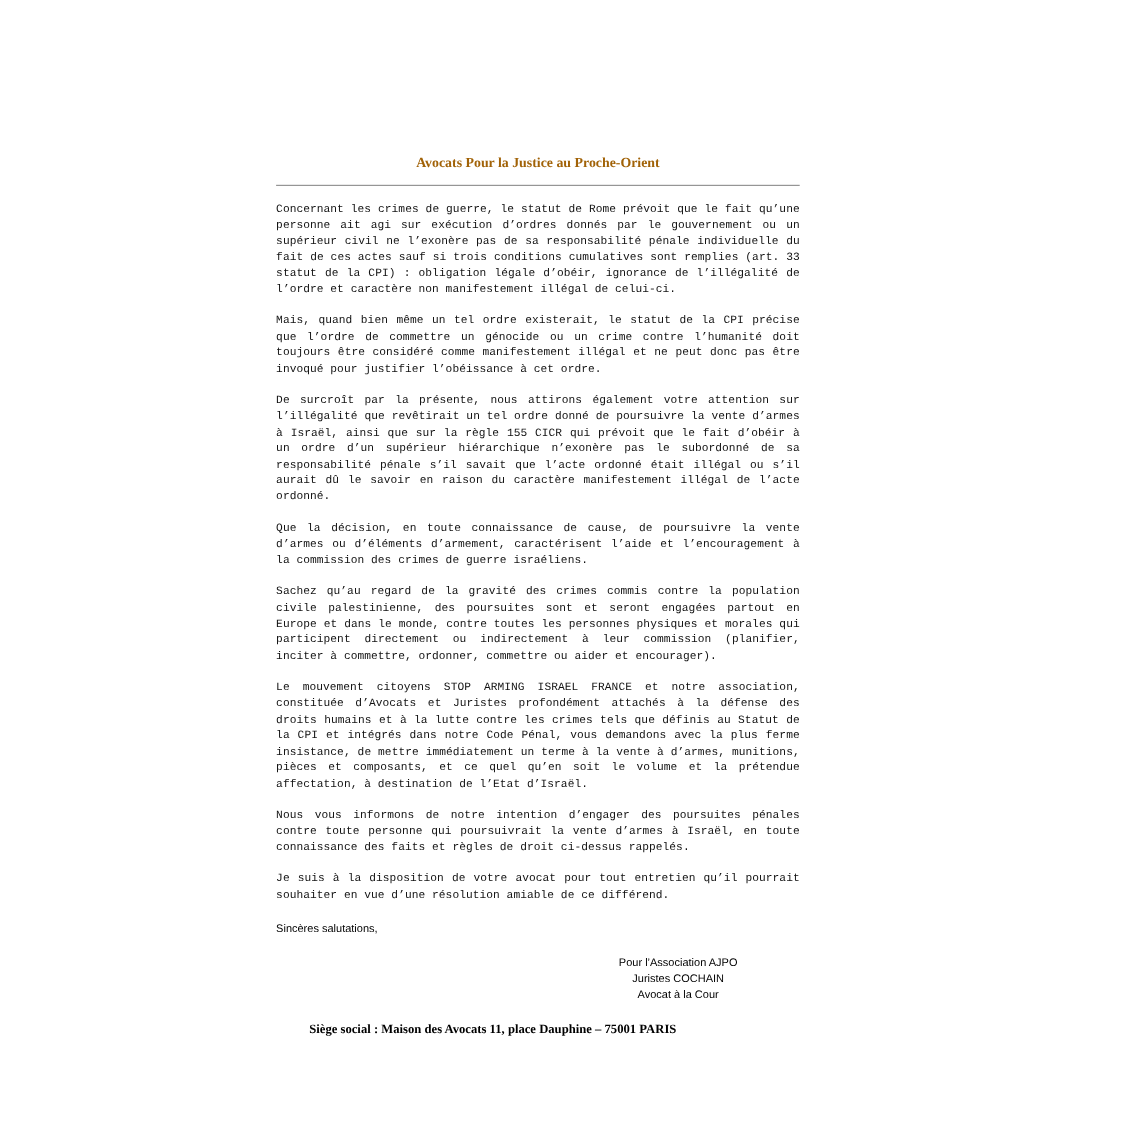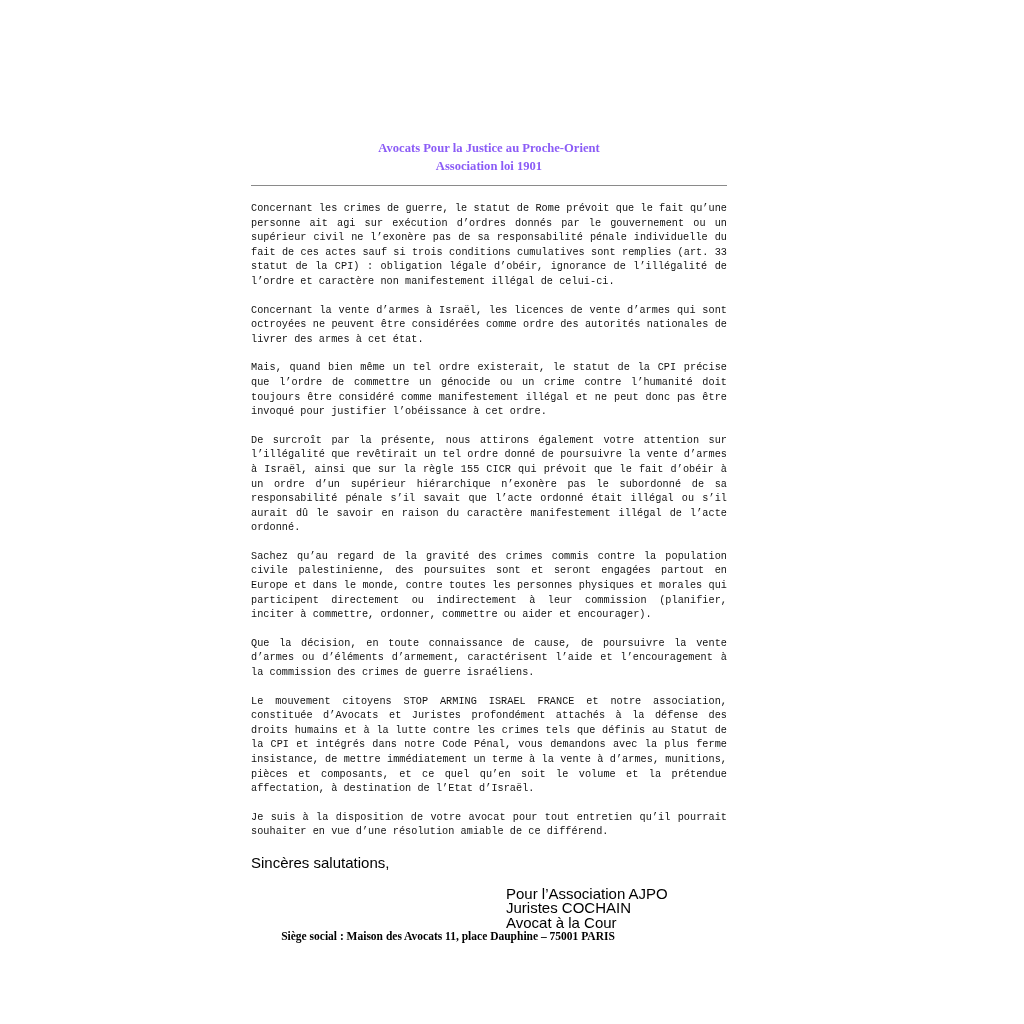--- a/index.html
+++ b/index.html
@@ -33,21 +33,21 @@
     left: 251px;
     top: 140px;
     width: 476px;
   }
   .letterhead {
     text-align: center;
     font-family: "Liberation Serif", serif;
     font-weight: bold;
     font-size: 12.6px;
     line-height: 17.5px;
-    color: #8b5cf6;
+    color: #a16207;
   }
   .letterhead div {
     white-space: nowrap;
   }
   .rule {
     margin-top: 10px;
     border-top: 1px solid #8a8a8a;
     width: 476px;
     height: 0;
   }
@@ -59,28 +59,29 @@
     font-family: Liberation Mono, monospace;
     font-size: 10.2px;
     line-height: 14.6px;
     text-align: justify;
     color: #111;
     letter-spacing: 0.05px;
   }
   .signature {
     margin-top: 16px;
     font-family: "Liberation Sans", sans-serif;
-    font-size: 15px;
+    font-size: 10px;
     line-height: 14.6px;
   }
   .sig-left {
     margin-bottom: 16px;
   }
   .sig-block {
     margin-left: 255px;
+    text-align: center;
   }
   .sig-block div {
     white-space: nowrap;
   }
   .footer {
     position: absolute;
     left: 0;
     top: 930px;
     width: 896px;
     text-align: center;
@@ -93,33 +94,32 @@
 </head>
 <body>
 
 <div class="page">
   <div class="sheet">
 
     <div class="content">
 
       <div class="letterhead">
         <div>Avocats Pour la Justice au Proche-Orient</div>
-        <div>Association loi 1901</div>
       </div>
 
       <div class="rule"></div>
 
       <div class="body-text">
         <p>Concernant les crimes de guerre, le statut de Rome prévoit que le fait qu’une personne ait agi sur exécution d’ordres donnés par le gouvernement ou un supérieur civil ne l’exonère pas de sa responsabilité pénale individuelle du fait de ces actes sauf si trois conditions cumulatives sont remplies (art. 33 statut de la CPI) : obligation légale d’obéir, ignorance de l’illégalité de l’ordre et caractère non manifestement illégal de celui-ci.</p>
-        <p>Concernant la vente d’armes à Israël, les licences de vente d’armes qui sont octroyées ne peuvent être considérées comme ordre des autorités nationales de livrer des armes à cet état.</p>
         <p>Mais, quand bien même un tel ordre existerait, le statut de la CPI précise que l’ordre de commettre un génocide ou un crime contre l’humanité doit toujours être considéré comme manifestement illégal et ne peut donc pas être invoqué pour justifier l’obéissance à cet ordre.</p>
         <p>De surcroît par la présente, nous attirons également votre attention sur l’illégalité que revêtirait un tel ordre donné de poursuivre la vente d’armes à Israël, ainsi que sur la règle 155 CICR qui prévoit que le fait d’obéir à un ordre d’un supérieur hiérarchique n’exonère pas le subordonné de sa responsabilité pénale s’il savait que l’acte ordonné était illégal ou s’il aurait dû le savoir en raison du caractère manifestement illégal de l’acte ordonné.</p>
+        <p>Que la décision, en toute connaissance de cause, de poursuivre la vente d’armes ou d’éléments d’armement, caractérisent l’aide et l’encouragement à la commission des crimes de guerre israéliens.</p>
         <p>Sachez qu’au regard de la gravité des crimes commis contre la population civile palestinienne, des poursuites sont et seront engagées partout en Europe et dans le monde, contre toutes les personnes physiques et morales qui participent directement ou indirectement à leur commission (planifier, inciter à commettre, ordonner, commettre ou aider et encourager).</p>
-        <p>Que la décision, en toute connaissance de cause, de poursuivre la vente d’armes ou d’éléments d’armement, caractérisent l’aide et l’encouragement à la commission des crimes de guerre israéliens.</p>
         <p>Le mouvement citoyens STOP ARMING ISRAEL FRANCE et notre association, constituée d’Avocats et Juristes profondément attachés à la défense des droits humains et à la lutte contre les crimes tels que définis au Statut de la CPI et intégrés dans notre Code Pénal, vous demandons avec la plus ferme insistance, de mettre immédiatement un terme à la vente à d’armes, munitions, pièces et composants, et ce quel qu’en soit le volume et la prétendue affectation, à destination de l’Etat d’Israël.</p>
+        <p>Nous vous informons de notre intention d’engager des poursuites pénales contre toute personne qui poursuivrait la vente d’armes à Israël, en toute connaissance des faits et règles de droit ci-dessus rappelés.</p>
         <p>Je suis à la disposition de votre avocat pour tout entretien qu’il pourrait souhaiter en vue d’une résolution amiable de ce différend.</p>
       </div>
 
       <div class="signature">
         <div class="sig-left">Sincères salutations,</div>
         <div class="sig-block">
           <div>Pour l’Association AJPO</div>
           <div>Juristes COCHAIN</div>
           <div>Avocat à la Cour</div>
         </div>

